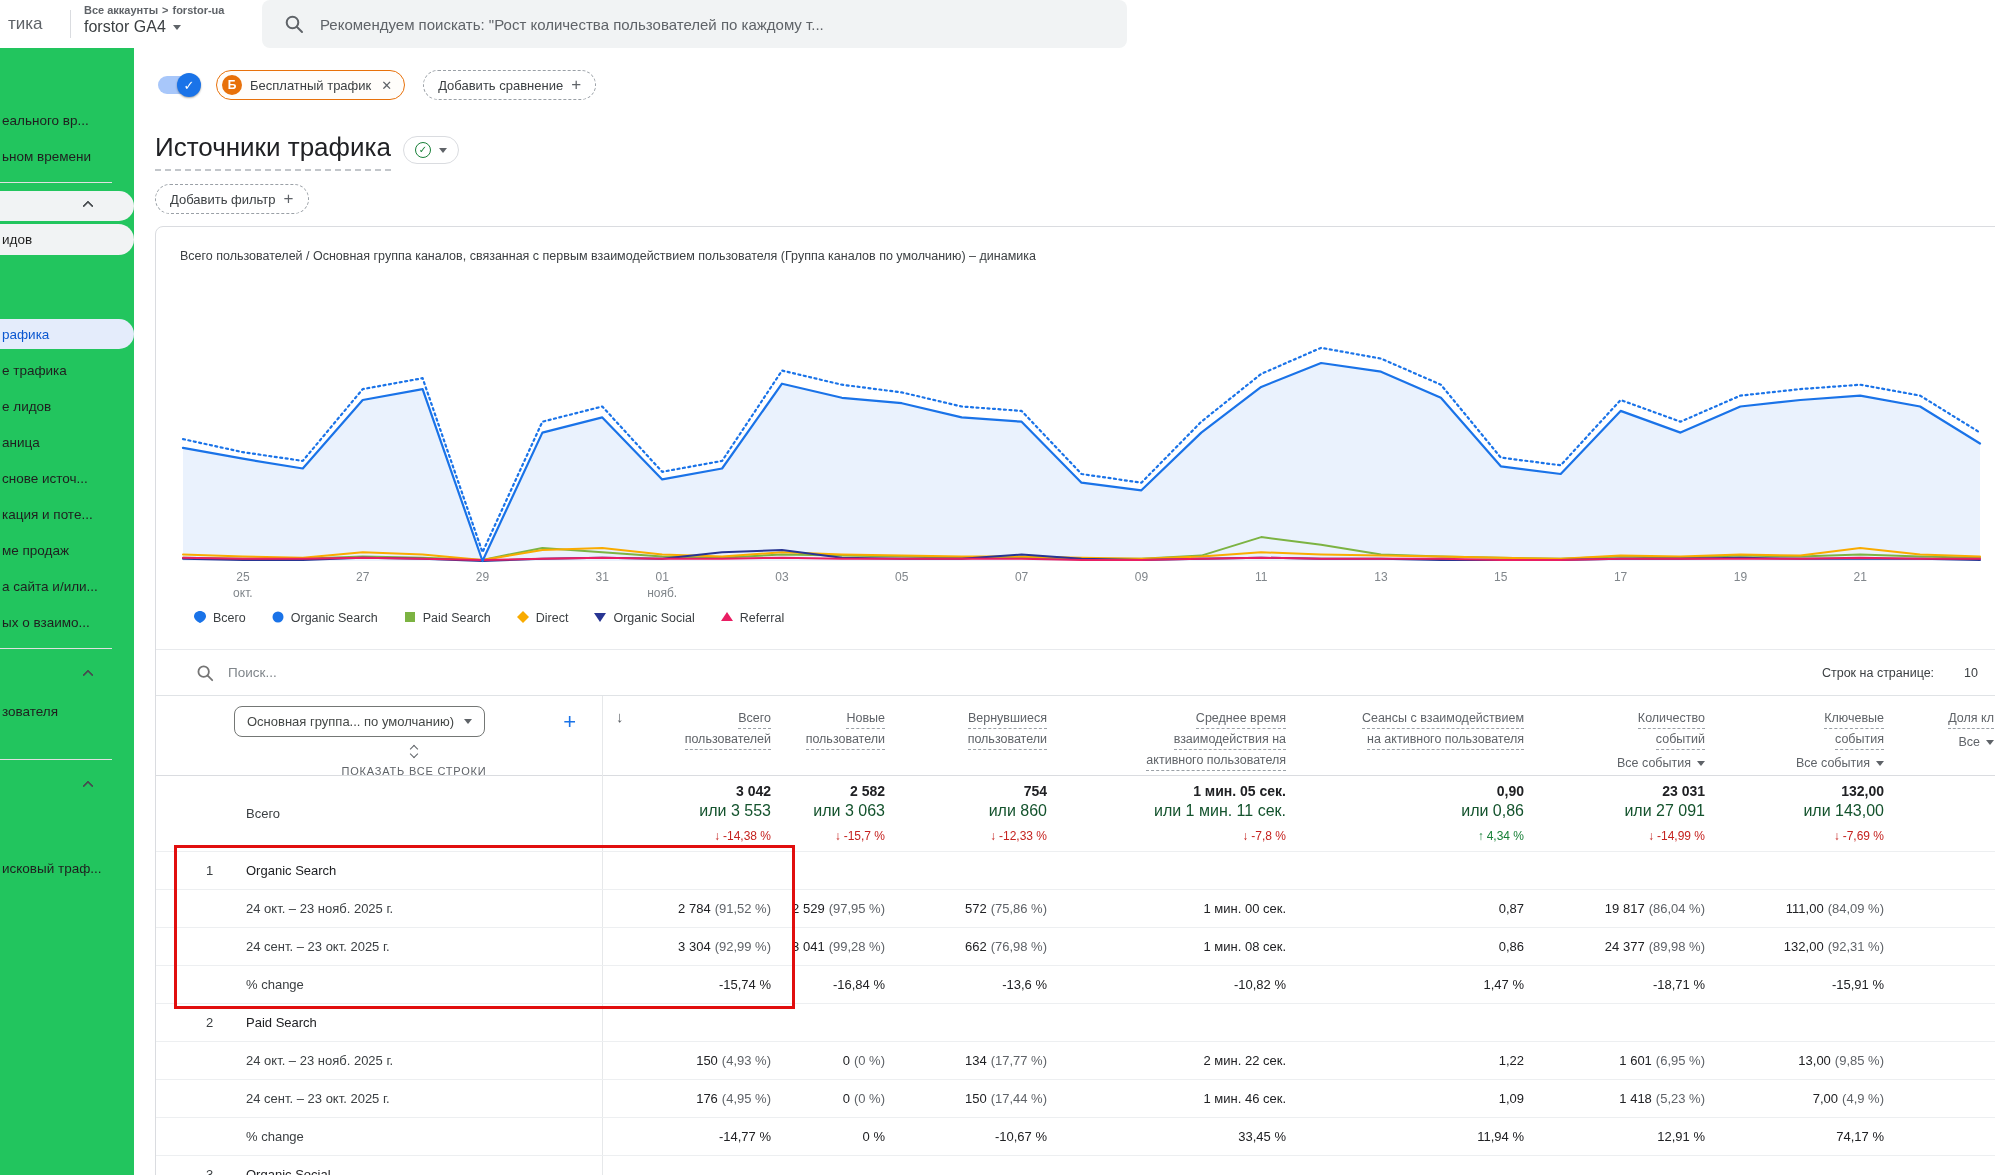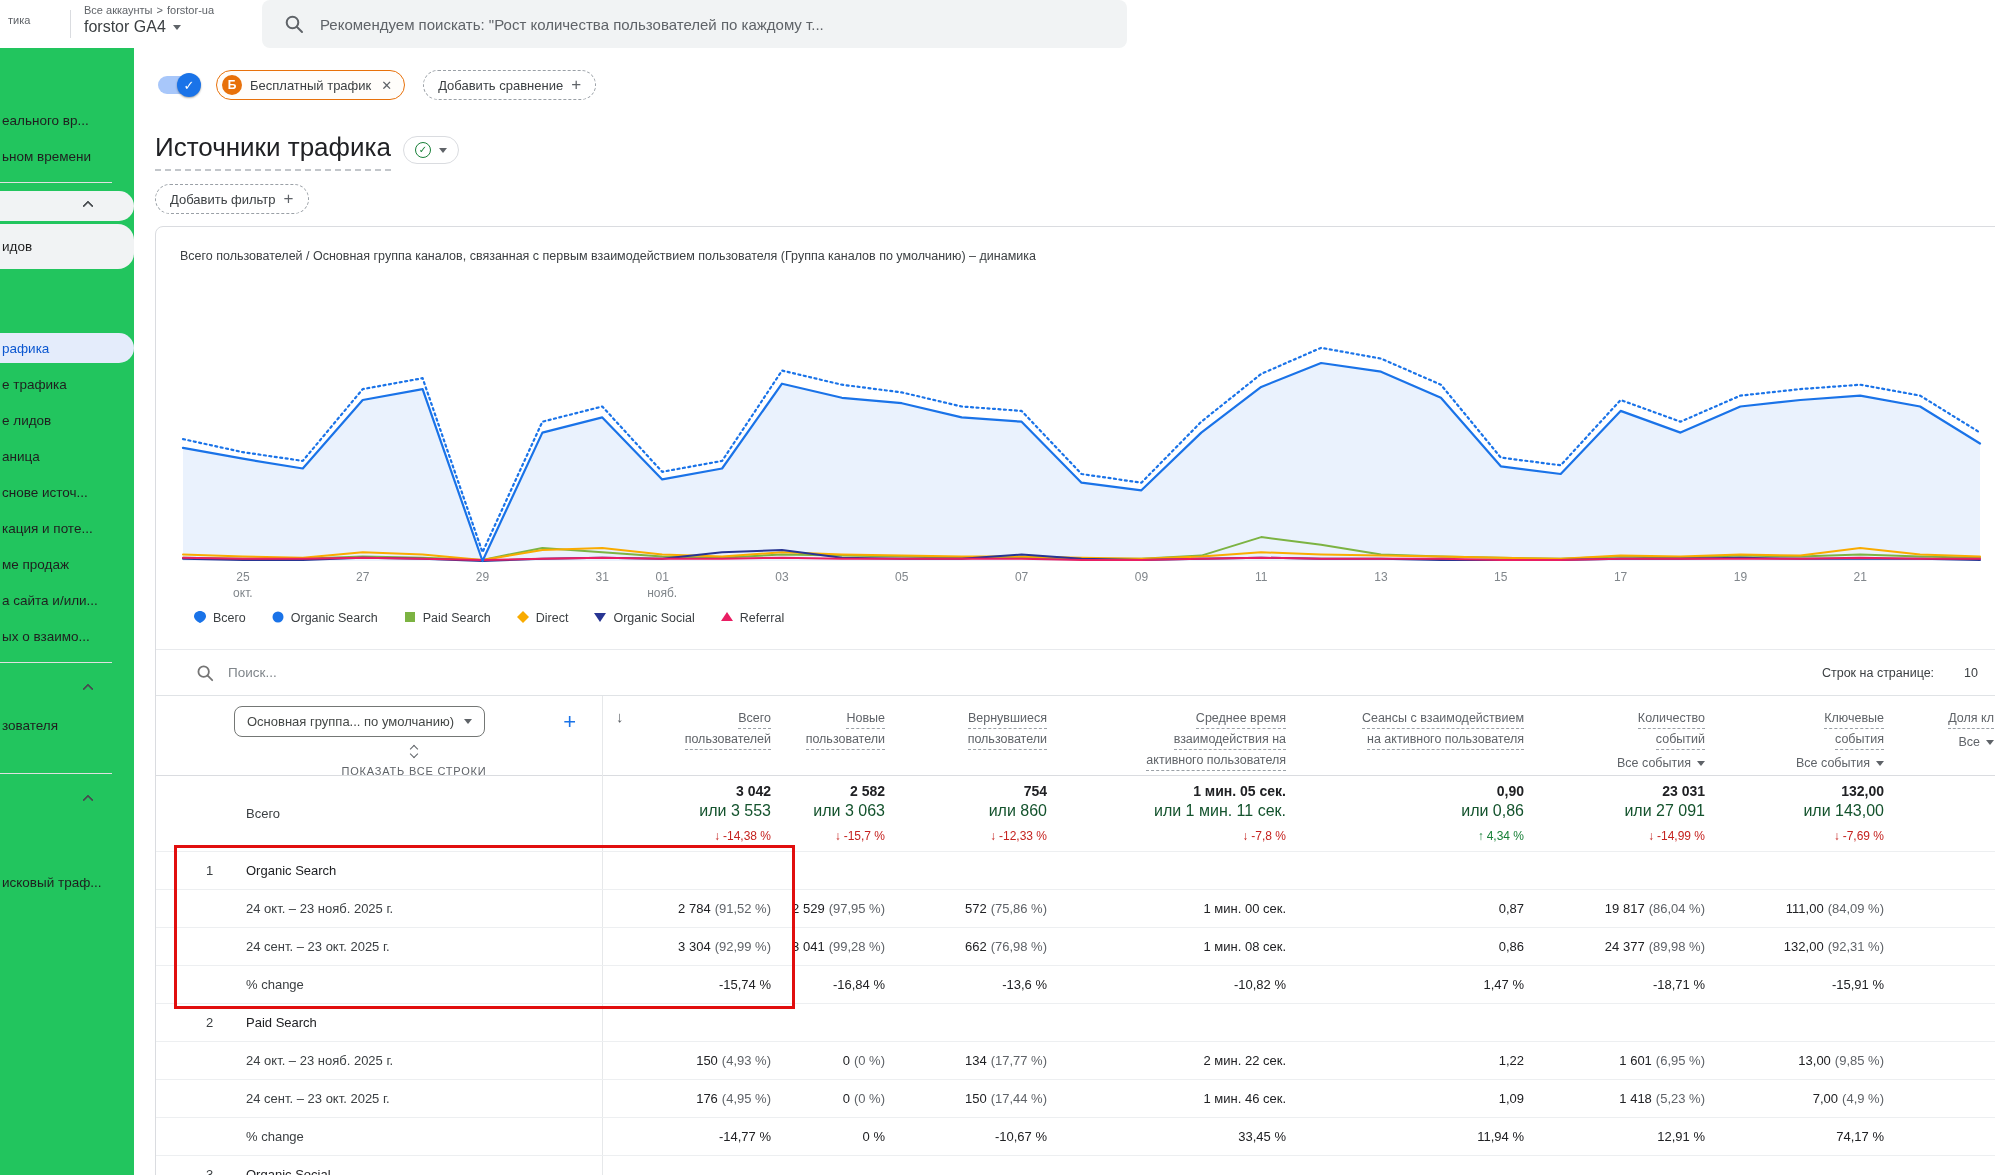--- a/index.html
+++ b/index.html
@@ -1,36 +1,36 @@
 <!DOCTYPE html>
 <html><head>
 <meta charset="utf-8">
 <style>
   * { box-sizing: border-box; margin: 0; padding: 0; }
   html,body { width:1995px; height:1175px; overflow:hidden; background:#fff;
     font-family:"Liberation Sans", sans-serif; color:#202124; position:relative; }
 
   
   .topbar { position:absolute; top:0; left:0; width:100%; height:48px; background:#fff; z-index:3; }
-  .logo-frag { position:absolute; left:8px; top:14px; font-size:11px; color:#5f6368; }
+  .logo-frag { position:absolute; left:8px; top:14px; font-size:17px; color:#5f6368; }
   .topbar-sep { position:absolute; left:70px; top:10px; width:1px; height:28px; background:#dadce0; }
   .crumbs { position:absolute; left:84px; top:4px; }
-  .crumb-line { font-size:11px; color:#5f6368; display:flex; gap:4px; align-items:center; }
+  .crumb-line { font-size:11px; color:#5f6368; display:flex; gap:4px; align-items:center;font-weight:bold; }
   .property-line { font-size:16px; color:#3c4043; display:flex; align-items:center; gap:7px; margin-top:2px; }
   .topsearch { position:absolute; left:262px; top:0; width:865px; height:48px; background:#f1f3f4;
     border-radius:8px; display:flex; align-items:center; padding-left:22px; gap:16px; }
   .topsearch .ph { font-size:15px; color:#5f6368; white-space:nowrap; overflow:hidden; }
 
   .mag { flex:none; }
 
   
   .sidebar { position:absolute; top:48px; left:0; width:134px; bottom:0; background:#22c55e; padding-top:54px; z-index:2; }
   .sb-item { height:36px; display:flex; align-items:center; font-size:13.5px; color:#1f1f1f;
     padding-left:2px; white-space:nowrap; overflow:hidden; }
-  .sb-item.pillbg { height:45px; margin:3px 0; background:#f1f3f4; border-radius:0 16px 16px 0; }
+  .sb-item.pillbg { height:31px; margin:3px 0; background:#f1f3f4; border-radius:0 16px 16px 0; }
   .sb-item.sel { height:30px; margin:3px 0; background:#e4ecfb; border-radius:0 16px 16px 0; color:#0b57d0; }
   .sb-div { height:1px; background:#e0e0e0; width:112px; margin:8px 0; }
   .sb-chev-row { height:36px; display:flex; align-items:center; justify-content:flex-end; padding-right:42px; }
   .sb-pillchev { height:30px; margin:3px 0; background:#f1f3f4; border-radius:0 16px 16px 0;
     display:flex; align-items:center; justify-content:flex-end; padding-right:42px; }
   .sb-spacer.sm { height:22px; } .sb-spacer.md { height:46px; } .sb-spacer.lg { height:58px; }
   .chev-up { width:8px; height:8px; border-left:2px solid #474b4f; border-top:2px solid #474b4f;
     transform:rotate(45deg); border-radius:1px; }
 
   

